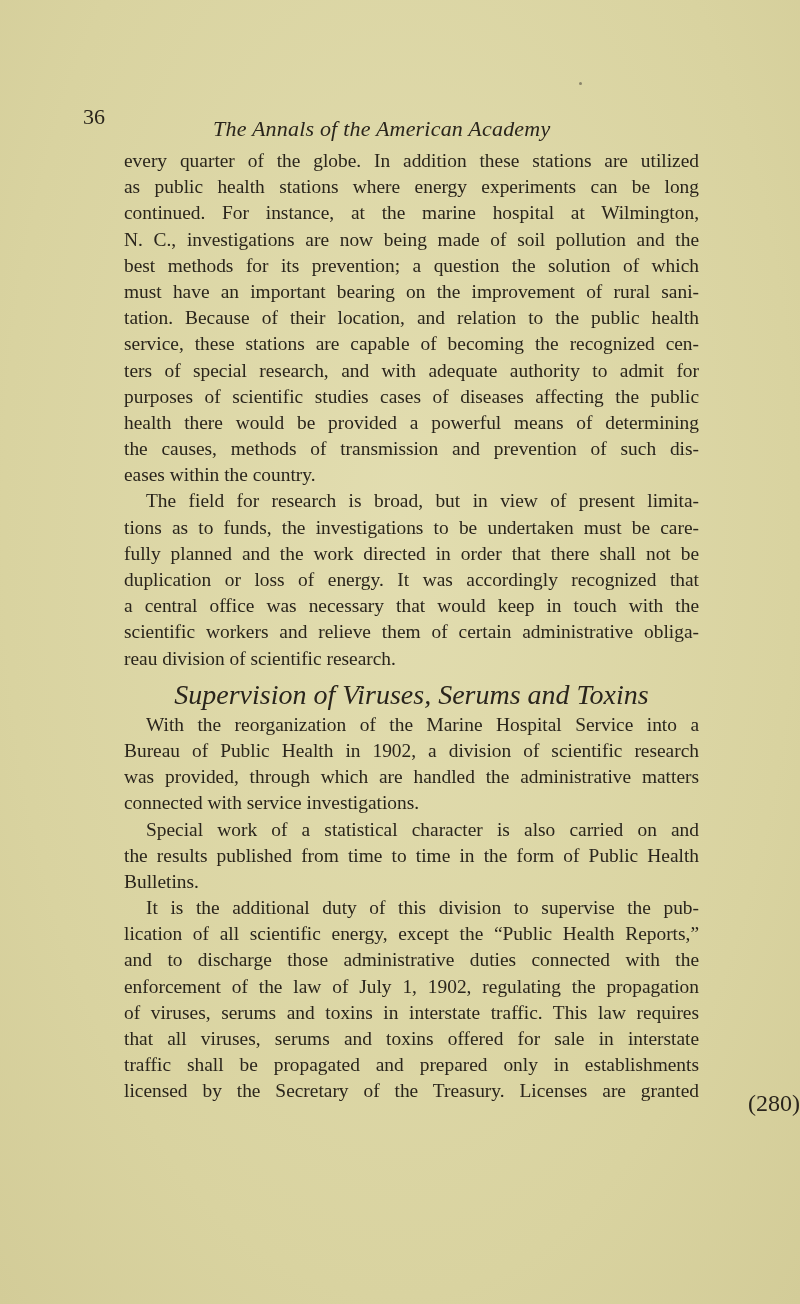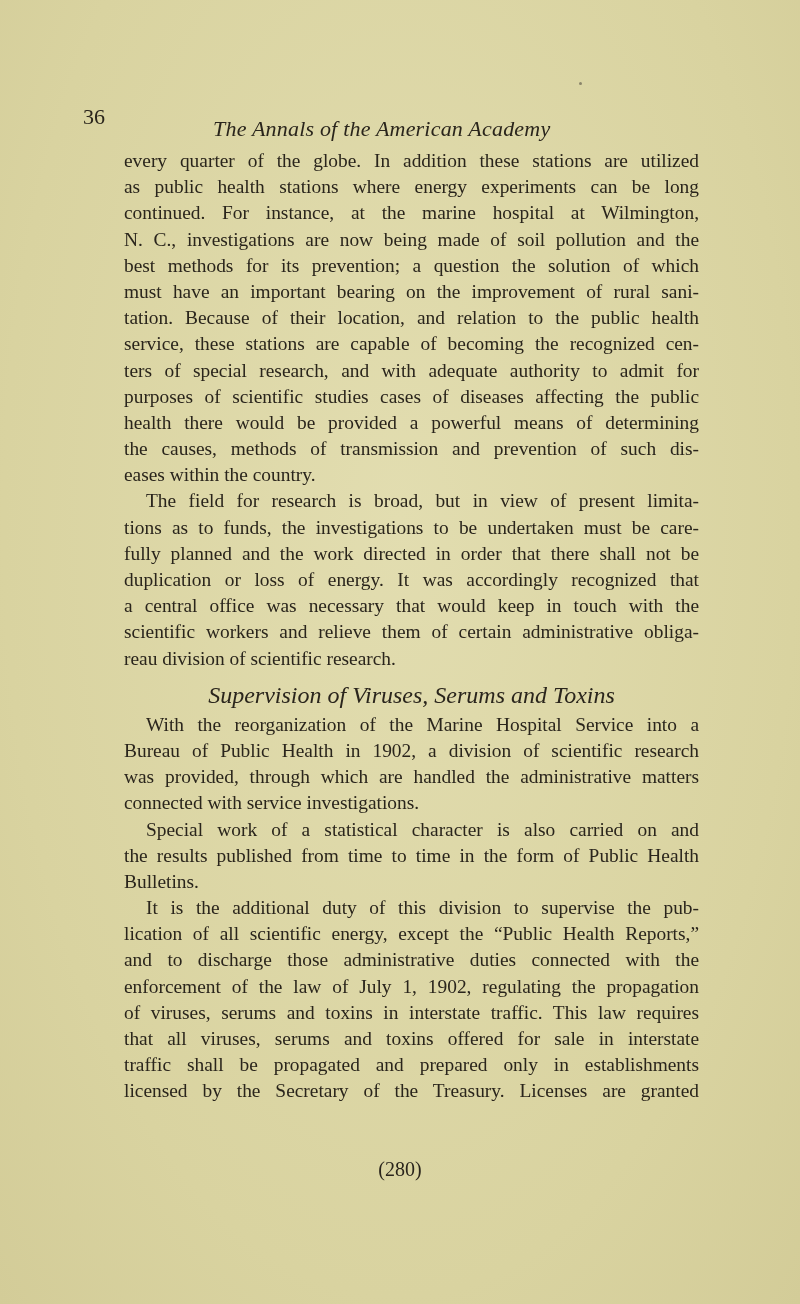--- a/index.html
+++ b/index.html
@@ -19,25 +19,25 @@
   .running-title {
     position: absolute; left: 130px; top: 12px; font-style: italic; letter-spacing: 0.2px;
   }
   .body-text {
     position: absolute; top: 148px; left: 124px; width: 575px;
     font-size: 19.4px; line-height: 26.2px;
   }
   .line { display: block; white-space: nowrap; text-align: justify; text-align-last: justify; height: 26.2px; }
   .line.last { text-align-last: left; }
   .line.indent { padding-left: 22px; }
-  .line.center { text-align: left; text-align-last: center; font-style: italic; font-size: 24px; }
+  .line.center { text-align: left; text-align-last: center; font-style: italic; font-size: 28px; }
   .line.heading { height: 30px; padding-top: 10px; }
   .folio {
-    position: absolute; top: 1158px; left: 0; width: 800px; text-align: center;
-    font-size: 20px;
+    position: absolute; top: 1090px; left: 0; width: 800px; text-align: right;
+    font-size: 24px;
   }
   .dot { position: absolute; width: 3px; height: 3px; border-radius: 50%; background: #8a846a; left: 579px; top: 82px; }
 </style>
 </head>
 <body>
 
 <div class="page">
   <div class="dot"></div>
 
   <div class="header">

